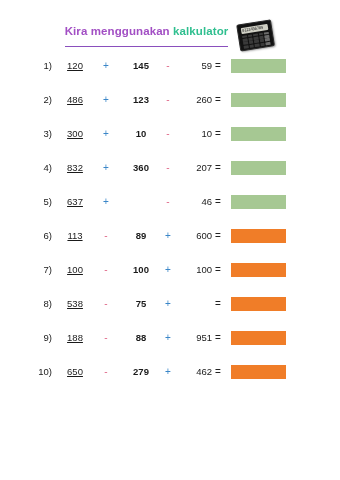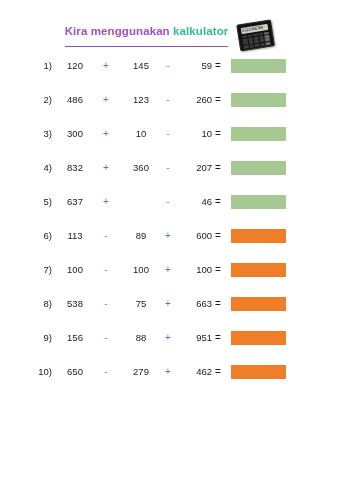--- a/index.html
+++ b/index.html
@@ -108,23 +108,23 @@
     font-size: 9.5px;
     color: #1a1a1a;
   }
   .cell {
     position: absolute;
     top: 0;
     line-height: 20px;
     white-space: nowrap;
   }
   .c-index   { left: 30px;  width: 22px; text-align: right; }
-  .c-op1     { left: 60px;  width: 30px; text-align: center; }
+  .c-op1     { left: 60px;  width: 30px; text-align: center; text-decoration: underline; }
   .c-sign1   { left: 96px;  width: 20px; text-align: center; font-size: 10px; }
-  .c-op2     { left: 124px; width: 34px; text-align: center; }
+  .c-op2     { left: 124px; width: 34px; text-align: center; font-weight: bold; }
   .c-sign2   { left: 160px; width: 16px; text-align: center; font-size: 10px; }
   .c-op3     { left: 178px; width: 34px; text-align: right; }
   .c-equals  { left: 210px; width: 16px; text-align: center; font-size: 10px; color: #222; }
 
   .sign-plus  { color: #3a86c8; }
   .sign-minus { color: #e06a8a; }
 
   .answer-box {
     position: absolute;
     left: 231px;
@@ -243,27 +243,26 @@
       <div class="cell c-op3">100</div>
       <div class="cell c-equals">=</div>
       <div class="answer-box orange"></div>
     </div>
     <div class="prob-row">
       <div class="cell c-index">8)</div>
       <div class="cell c-op1">538</div>
       <div class="cell c-sign1 sign-minus">-</div>
       <div class="cell c-op2">75</div>
       <div class="cell c-sign2 sign-plus">+</div>
-      <div class="cell c-op3">663</div>
       <div class="cell c-equals">=</div>
       <div class="answer-box orange"></div>
     </div>
     <div class="prob-row">
       <div class="cell c-index">9)</div>
-      <div class="cell c-op1">156</div>
+      <div class="cell c-op1">188</div>
       <div class="cell c-sign1 sign-minus">-</div>
       <div class="cell c-op2">88</div>
       <div class="cell c-sign2 sign-plus">+</div>
       <div class="cell c-op3">951</div>
       <div class="cell c-equals">=</div>
       <div class="answer-box orange"></div>
     </div>
     <div class="prob-row">
       <div class="cell c-index">10)</div>
       <div class="cell c-op1">650</div>

